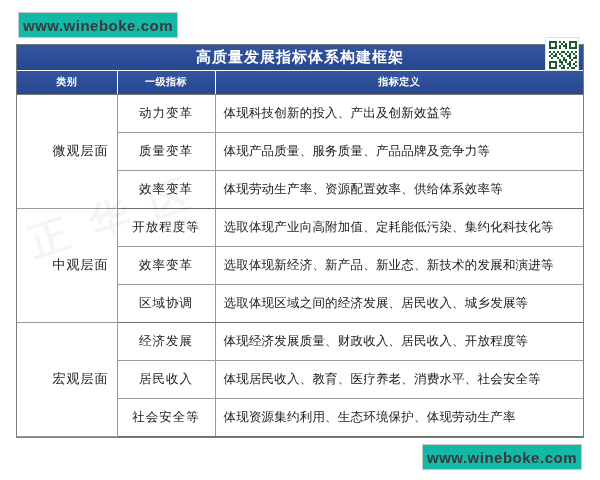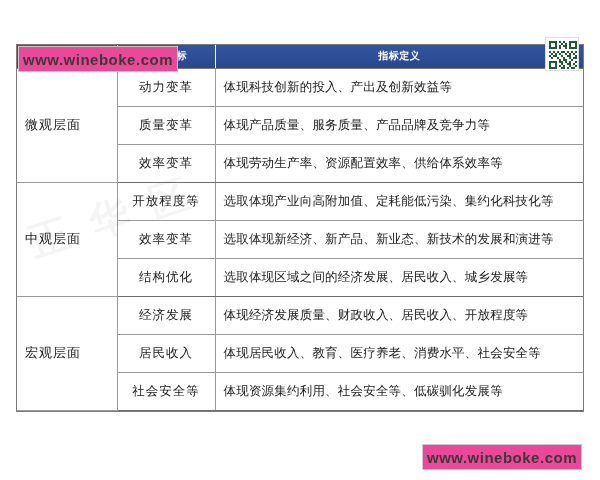--- a/index.html
+++ b/index.html
@@ -12,32 +12,31 @@
   #page {
     position: relative;
     width: 600px; height: 480px;
     background: #ffffff;
     overflow: hidden;
   }
 
   
   .wm {
     position: absolute;
-    background: #ec4899;
+    background: #14b8a6;
     border: 1px solid #c9c9c9;
     color: #3a3a3a;
     font-size: 15px;
     font-weight: bold;
     letter-spacing: 0.5px;
     display: flex;
     align-items: center;
     justify-content: center;
     white-space: nowrap;
     z-index: 6;
-    margin-top: 34px;
   }
   .wm-top { left: 18px; top: 12px; width: 160px; height: 26px; }
   .wm-bottom { right: 18px; bottom: 10px; width: 160px; height: 26px; }
 
   .wm-ghost {
     position: absolute;
     left: 26px; top: 190px;
     font-size: 40px;
     font-weight: bold;
     color: rgba(0,0,0,0.045);
@@ -105,21 +104,21 @@
 
   td {
     border: 1px solid #9a9a9a;
     font-size: 12.5px;
     color: #1a1a1a;
     height: 38px;
     padding: 8px 8px;
     background: transparent;
   }
   td.cat {
-    text-align: left;
+    text-align: right;
     font-size: 13px;
     border-left: none;
     letter-spacing: 1px;
   }
   td.idx {
     text-align: center;
     letter-spacing: 1px;
   }
   td.def {
     text-align: left;
@@ -138,20 +137,23 @@
 
 <div id="page">
 
   <div class="wm-ghost">正 华 区</div>
 
   <div class="wm wm-top">www.wineboke.com</div>
   <div class="wm wm-bottom">www.wineboke.com</div>
 
   <div class="frame">
 
+    <div class="title-bar">
+      <span>高质量发展指标体系构建框架</span>
+    </div>
 
     <div class="qr">
       <svg width="30" height="30" viewBox="0 0 30 30" shape-rendering="crispEdges">
         <rect x="0" y="0" width="30" height="30" fill="#ffffff"></rect>
         <g fill="#1c5c2e">
           <rect x="1" y="1" width="8" height="8"></rect>
             <rect x="3" y="3" width="4" height="4" fill="#ffffff"></rect>
           <rect x="21" y="1" width="8" height="8"></rect>
             <rect x="23" y="3" width="4" height="4" fill="#ffffff"></rect>
           <rect x="1" y="21" width="8" height="8"></rect>
@@ -240,33 +242,33 @@
         <tr class="group-top">
           <td class="cat" rowspan="3">中观层面</td>
           <td class="idx">开放程度等</td>
           <td class="def">选取体现产业向高附加值、定耗能低污染、集约化科技化等</td>
         </tr>
         <tr>
           <td class="idx">效率变革</td>
           <td class="def">选取体现新经济、新产品、新业态、新技术的发展和演进等</td>
         </tr>
         <tr class="group-end">
-          <td class="idx">结构优化</td>
+          <td class="idx">区域协调</td>
           <td class="def">选取体现区域之间的经济发展、居民收入、城乡发展等</td>
         </tr>
 
         <tr class="group-top">
           <td class="cat" rowspan="3">宏观层面</td>
           <td class="idx">经济发展</td>
           <td class="def">体现经济发展质量、财政收入、居民收入、开放程度等</td>
         </tr>
         <tr>
           <td class="idx">居民收入</td>
           <td class="def">体现居民收入、教育、医疗养老、消费水平、社会安全等</td>
         </tr>
         <tr class="group-end">
           <td class="idx">社会安全等</td>
-          <td class="def">体现资源集约利用、社会安全等、低碳驯化发展等</td>
+          <td class="def">体现资源集约利用、生态环境保护、体现劳动生产率</td>
         </tr>
       </tbody>
     </table>
   </div>
 </div>
 
 </body></html>

